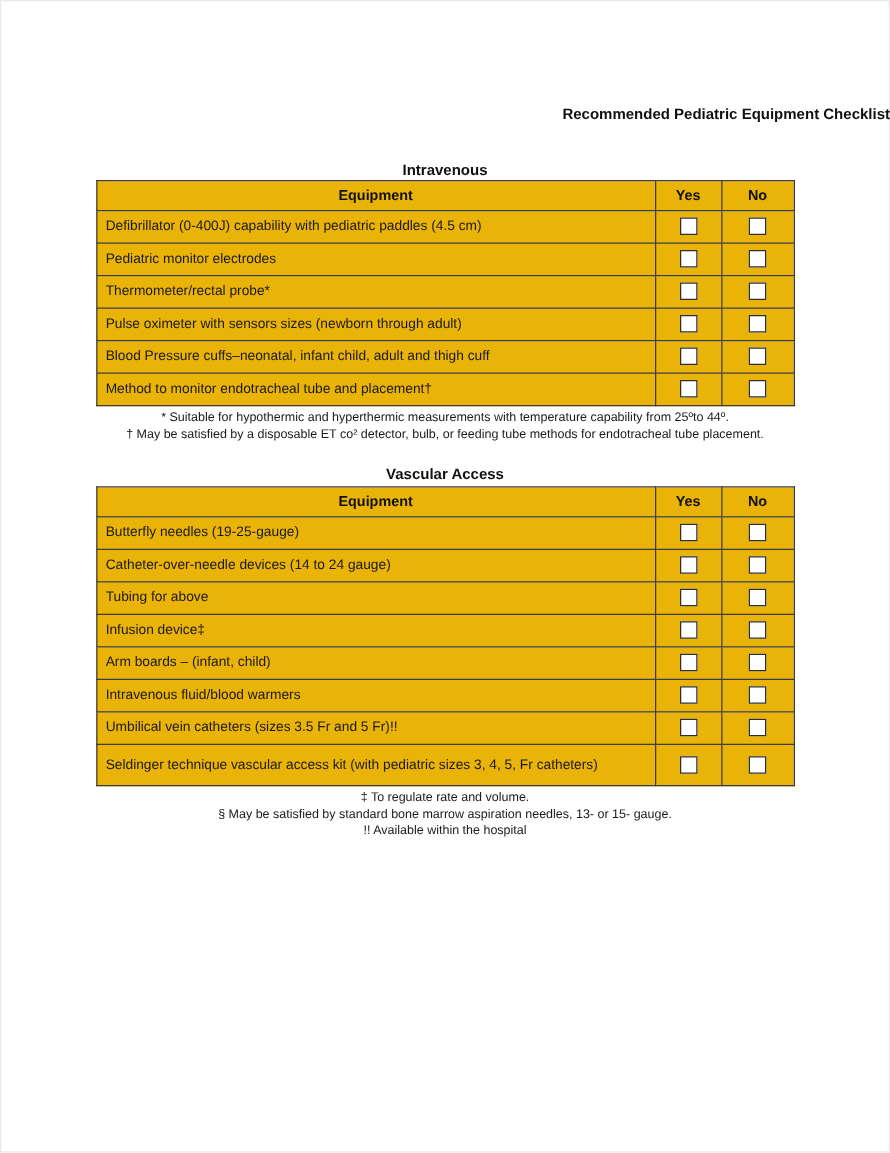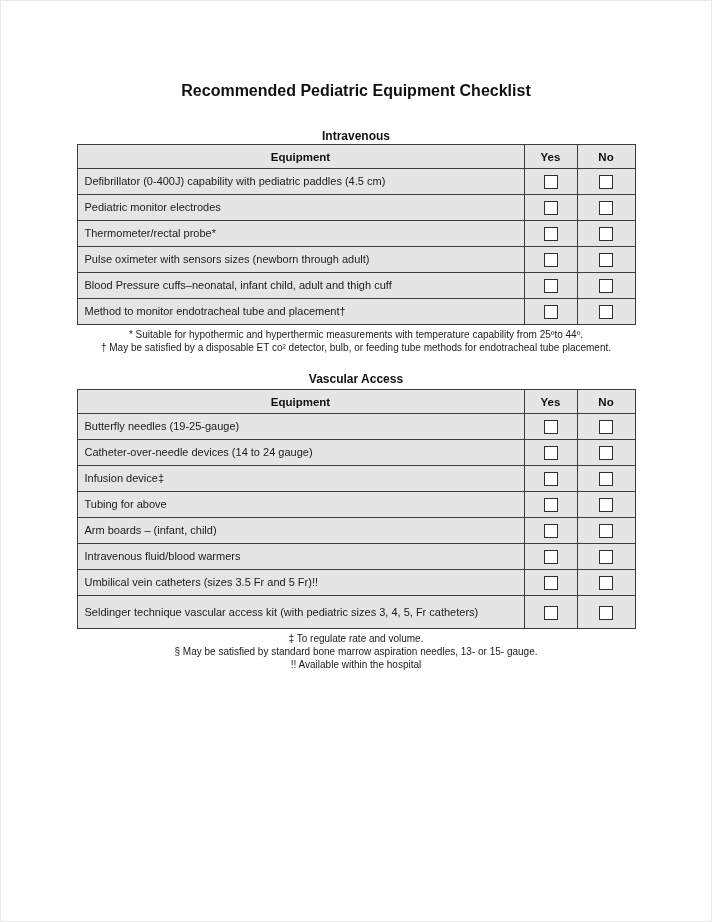--- a/index.html
+++ b/index.html
@@ -10,22 +10,22 @@
     box-shadow: inset 0 0 0 1px #e9e9e9;
     font-family: "Liberation Sans", "DejaVu Sans", sans-serif;
     color: #1a1a1a;
     position: relative;
     overflow: hidden;
   }
   .page { padding-top: 84px; }
 
   .doc-title {
     margin: 0;
-    text-align: center;
-    font-size: 16px;
+    text-align: right;
+    font-size: 12px;
     font-weight: bold;
     line-height: 14px;
     color: #111;
   }
 
   .section-heading {
     margin: 0;
     text-align: center;
     font-size: 12px;
     font-weight: bold;
@@ -37,21 +37,21 @@
 
   table.checklist {
     width: 558px;
     margin: 0 auto;
     border-collapse: collapse;
     table-layout: fixed;
   }
   table.checklist th,
   table.checklist td {
     border: 1px solid #3c3c3c;
-    background: #e5e5e5;
+    background: #eab308;
   }
   table.checklist th {
     font-size: 11.5px;
     font-weight: bold;
     height: 23px;
     text-align: center;
     vertical-align: middle;
     color: #111;
     padding: 0;
   }
@@ -174,26 +174,26 @@
           <td class="eq">Butterfly needles (19-25-gauge)</td>
           <td class="cb"><span class="checkbox"></span></td>
           <td class="cb"><span class="checkbox"></span></td>
         </tr>
         <tr class="row">
           <td class="eq">Catheter-over-needle devices (14 to 24 gauge)</td>
           <td class="cb"><span class="checkbox"></span></td>
           <td class="cb"><span class="checkbox"></span></td>
         </tr>
         <tr class="row">
+          <td class="eq">Tubing for above</td>
+          <td class="cb"><span class="checkbox"></span></td>
+          <td class="cb"><span class="checkbox"></span></td>
+        </tr>
+        <tr class="row">
           <td class="eq">Infusion device‡</td>
-          <td class="cb"><span class="checkbox"></span></td>
-          <td class="cb"><span class="checkbox"></span></td>
-        </tr>
-        <tr class="row">
-          <td class="eq">Tubing for above</td>
           <td class="cb"><span class="checkbox"></span></td>
           <td class="cb"><span class="checkbox"></span></td>
         </tr>
         <tr class="row">
           <td class="eq">Arm boards – (infant, child)</td>
           <td class="cb"><span class="checkbox"></span></td>
           <td class="cb"><span class="checkbox"></span></td>
         </tr>
         <tr class="row">
           <td class="eq">Intravenous fluid/blood warmers</td>

